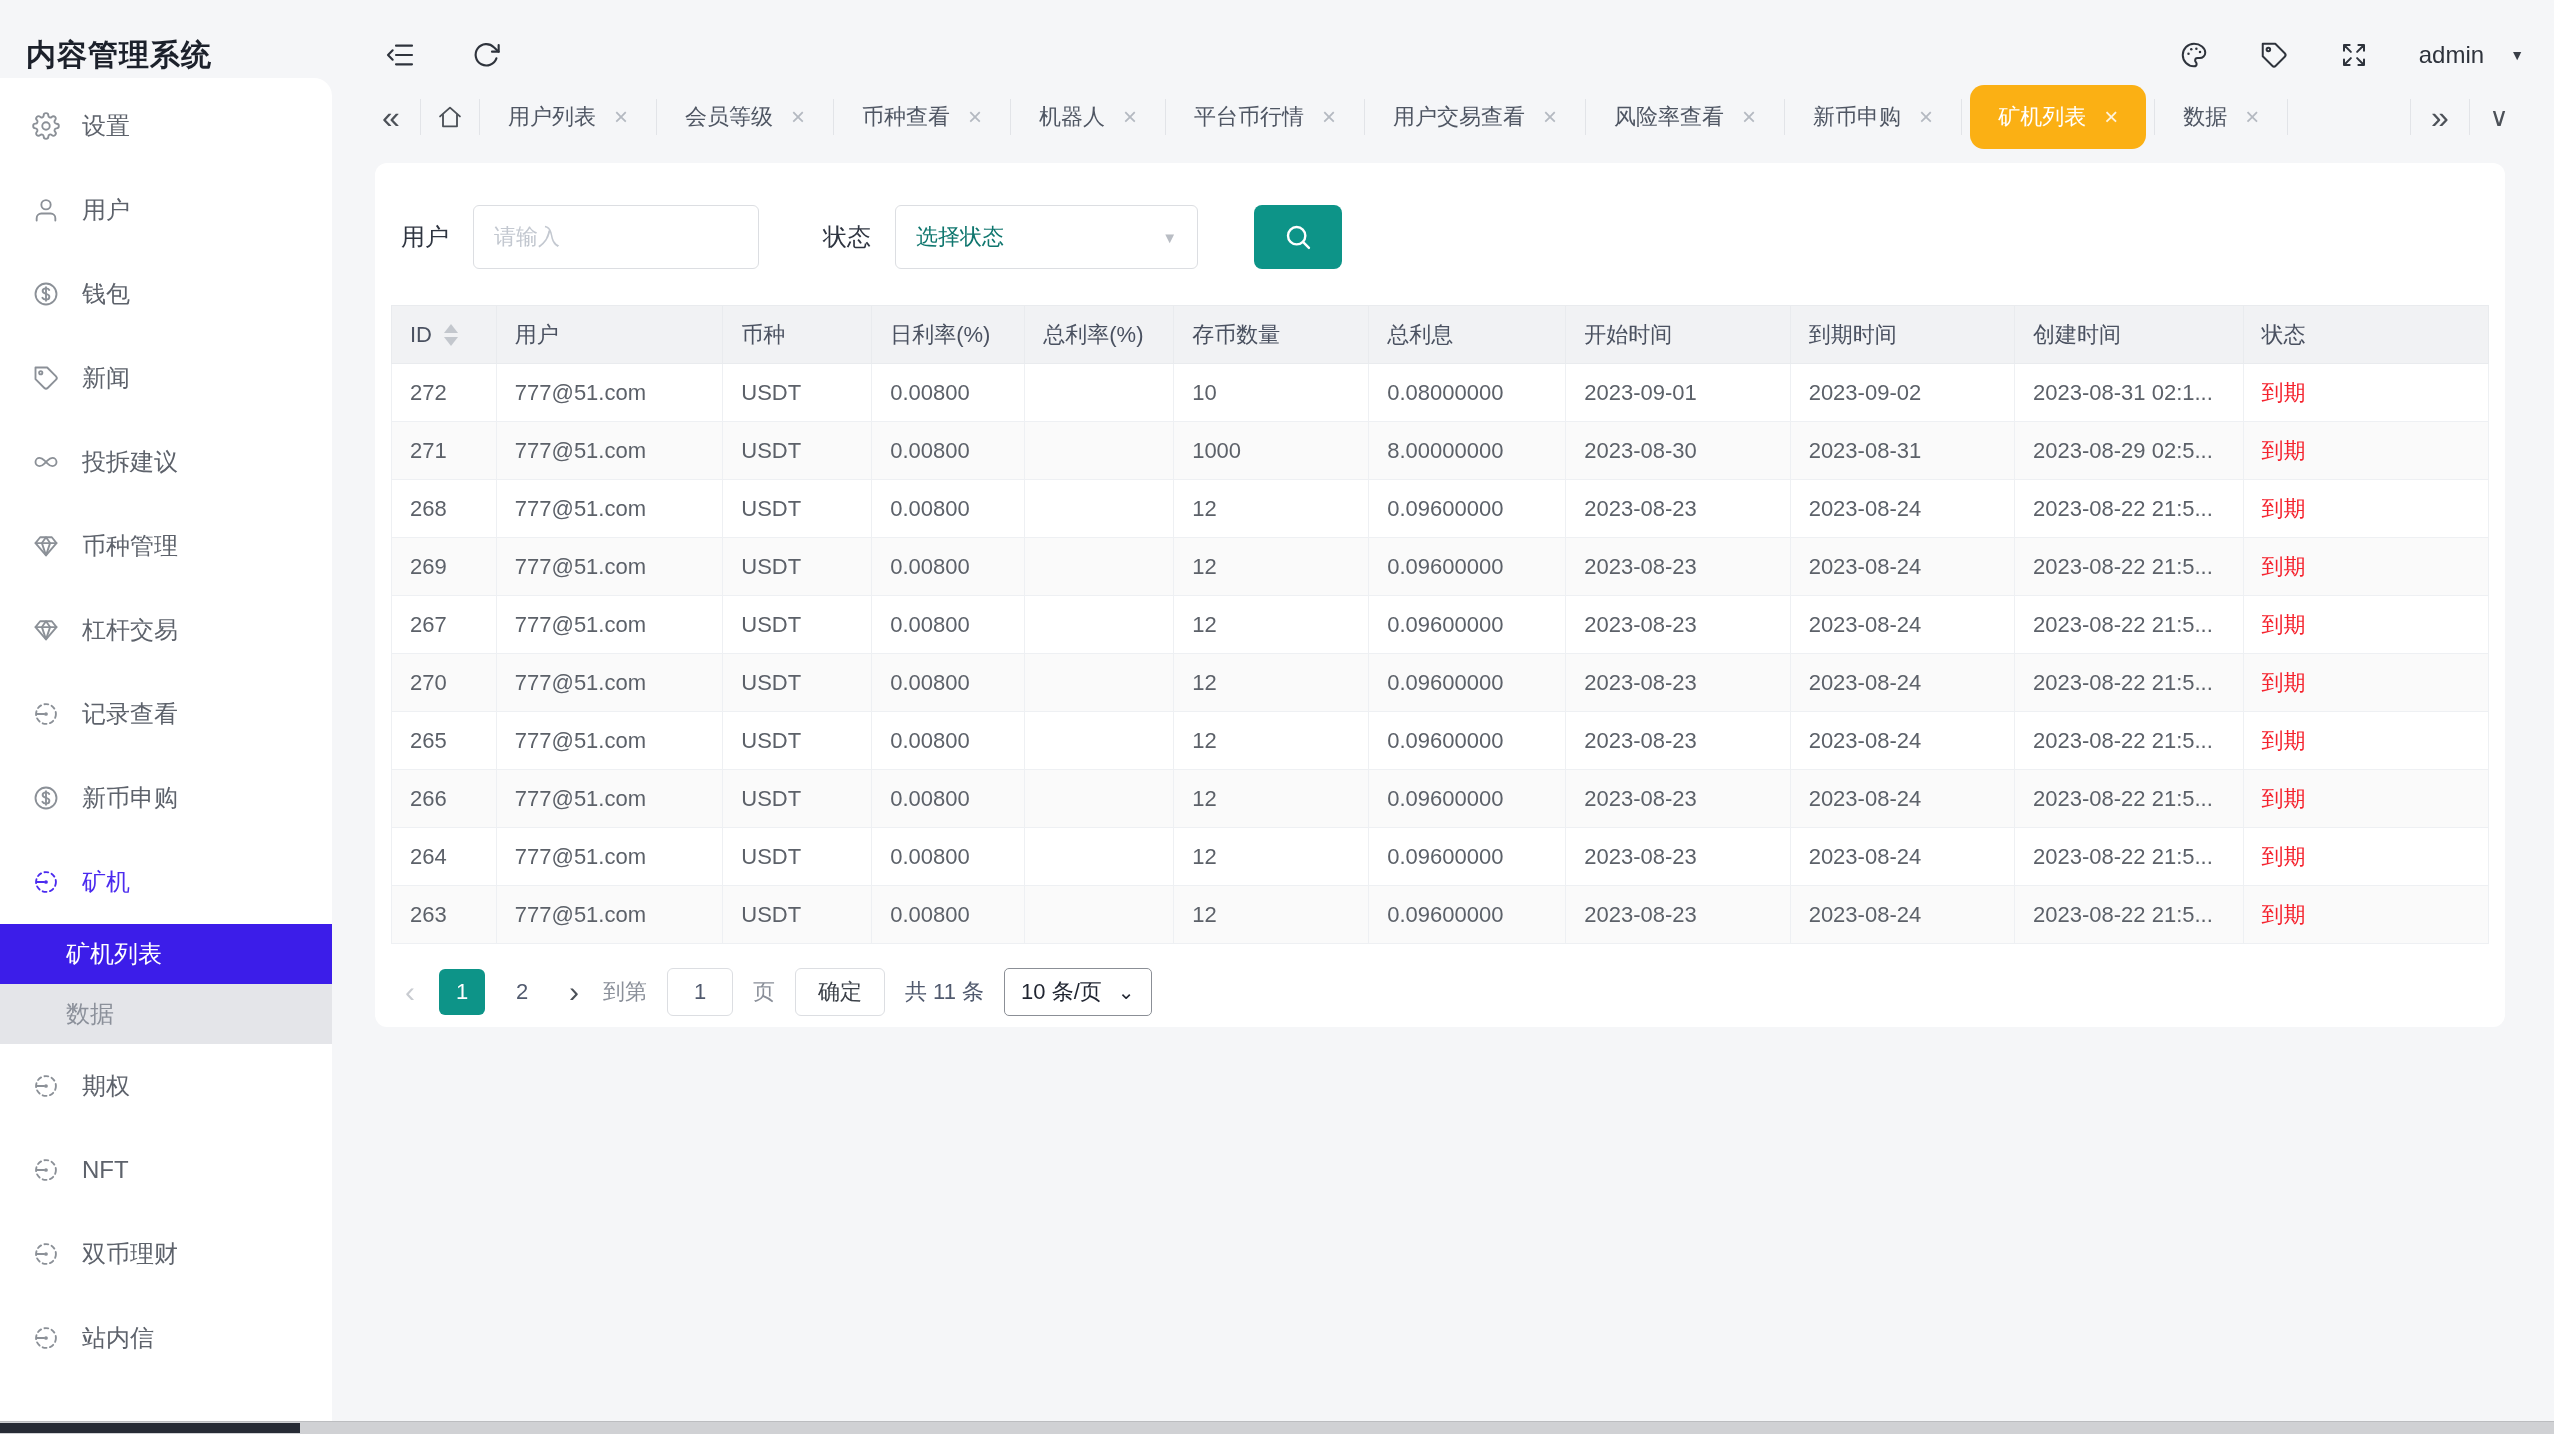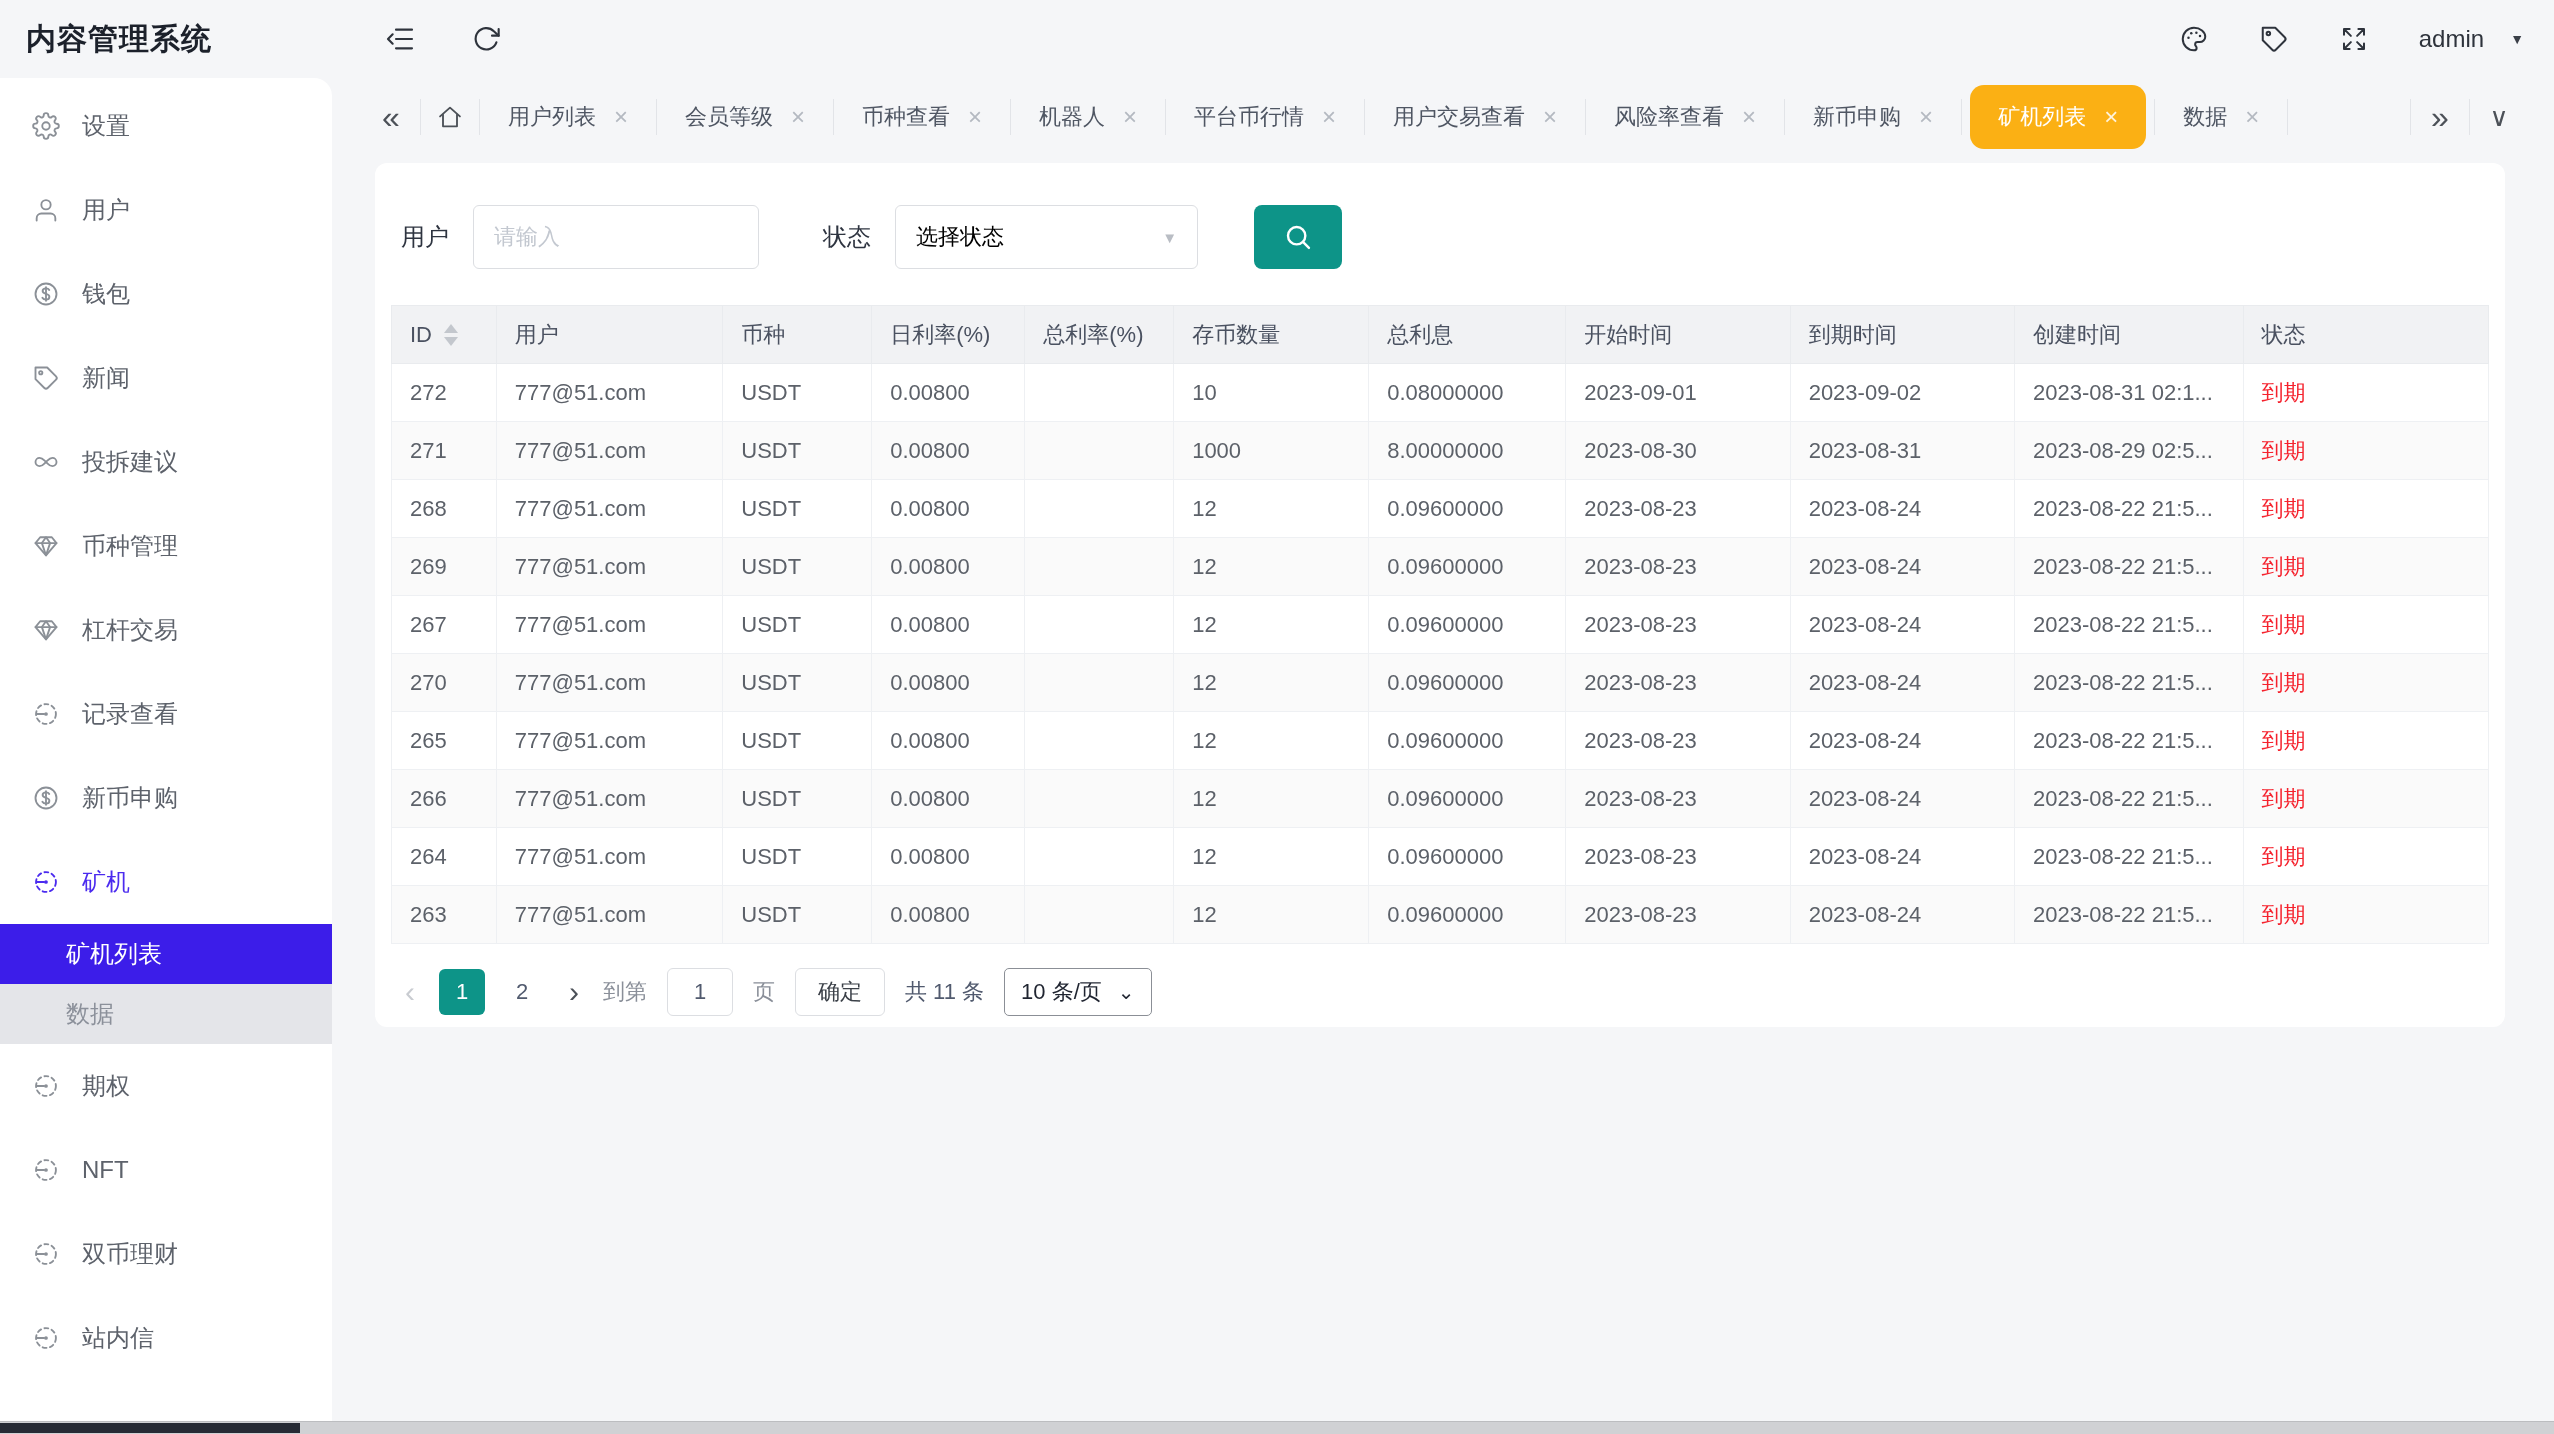--- a/index.html
+++ b/index.html
@@ -1,21 +1,21 @@
 <!DOCTYPE html>
 <html style="--c-teal: #0d9488; --c-yellow: #fbb014; --c-blue-band: #3c1de9; --c-blue-text: #4b2bef; --c-red: #f5222d;"><head>
 <meta charset="utf-8">
 <style>
   * { margin:0; padding:0; box-sizing:border-box; }
   html,body { width:2554px; height:1434px; }
   body { font-family:"Liberation Sans", sans-serif; background:#f5f6f8; overflow:hidden; color:#333; }
   .page { position:relative; width:2554px; height:1434px; overflow:hidden; }
 
   
-  .topbar { position:absolute; top:0; left:0; right:0; height:78px; display:flex; align-items:center; }
+  .topbar { position:absolute; top:16px; left:0; right:0; height:78px; display:flex; align-items:center; }
   .app-title { width:332px; padding-left:26px; font-size:30px; font-weight:700; color:#1c212b; letter-spacing:1px; }
   .topbar-left { display:flex; align-items:center; gap:54px; margin-left:52px; }
   .tool-btn { background:none; border:none; cursor:pointer; color:#2e333c; display:flex; align-items:center; }
   .tool-btn .icon svg { width:32px; height:32px; }
   .topbar-right { margin-left:auto; display:flex; align-items:center; gap:50px; padding-right:30px; }
   .topbar-right .tool-btn { color:#2e333c; }
   .topbar-right .tool-btn .icon svg { width:30px; height:30px; }
   .admin-box { display:flex; align-items:center; gap:26px; cursor:pointer; }
   .admin-name { font-size:24px; color:#2e333c; }
   .caret { font-size:14px; color:#3a3f48; }
@@ -51,21 +51,21 @@
 
   
   .card { position:absolute; left:375px; top:163px; width:2130px; height:864px; background:#fff; border-radius:12px; padding:0 16px; }
 
   .filter-row { display:flex; align-items:center; height:64px; margin:42px 0 36px 10px; }
   .f-label { font-size:24px; color:#2e3440; margin-right:24px; }
   .f-input { width:286px; height:64px; border:1px solid #dcdee2; border-radius:6px; font-size:22px; color:#515a6e; padding:0 20px; outline:none; background:#fff; }
   .f-input::placeholder { color:#c3c8d0; }
   .f-gap { width:64px; }
   .f-select { width:303px; height:64px; border:1px solid #dcdee2; border-radius:6px; display:flex; align-items:center; justify-content:space-between; padding:0 20px; cursor:pointer; background:#fff; }
-  .f-select .ph { font-size:22px; color:#000000; }
+  .f-select .ph { font-size:22px; color:#0f766e; }
   .f-select .caret { color:#b9bdc4; font-size:15px; }
   .search-btn { width:88px; height:64px; margin-left:56px; background:var(--c-teal,#0d9488); border:none; border-radius:8px; display:flex; align-items:center; justify-content:center; cursor:pointer; color:#fff; }
   .search-btn .icon svg { width:32px; height:32px; stroke-width:1.8; }
 
   
   table { width:100%; border-collapse:collapse; table-layout:fixed; }
   th { background:#f1f2f4; height:58px; font-size:22px; font-weight:400; color:#4a5160; text-align:left; padding:0 0 0 18px; border:1px solid #e9ebee; white-space:nowrap; }
   td { height:58px; font-size:22px; color:#5c6169; padding:0 6px 0 18px; border:1px solid #eef0f3; white-space:nowrap; overflow:hidden; text-overflow:ellipsis; background:#fff; }
   tbody tr:nth-child(even) td { background:#fafafa; }
   td.c-status { color:var(--c-red,#f5222d); }

